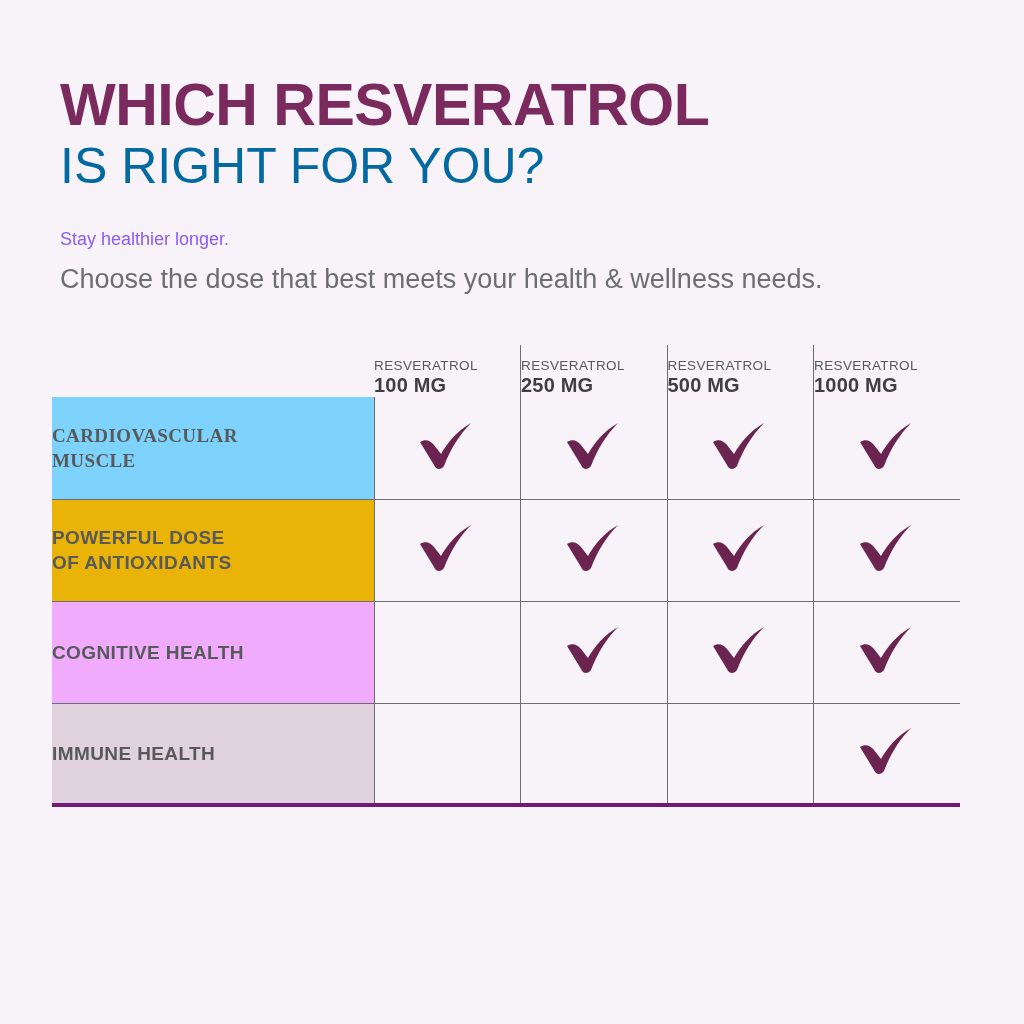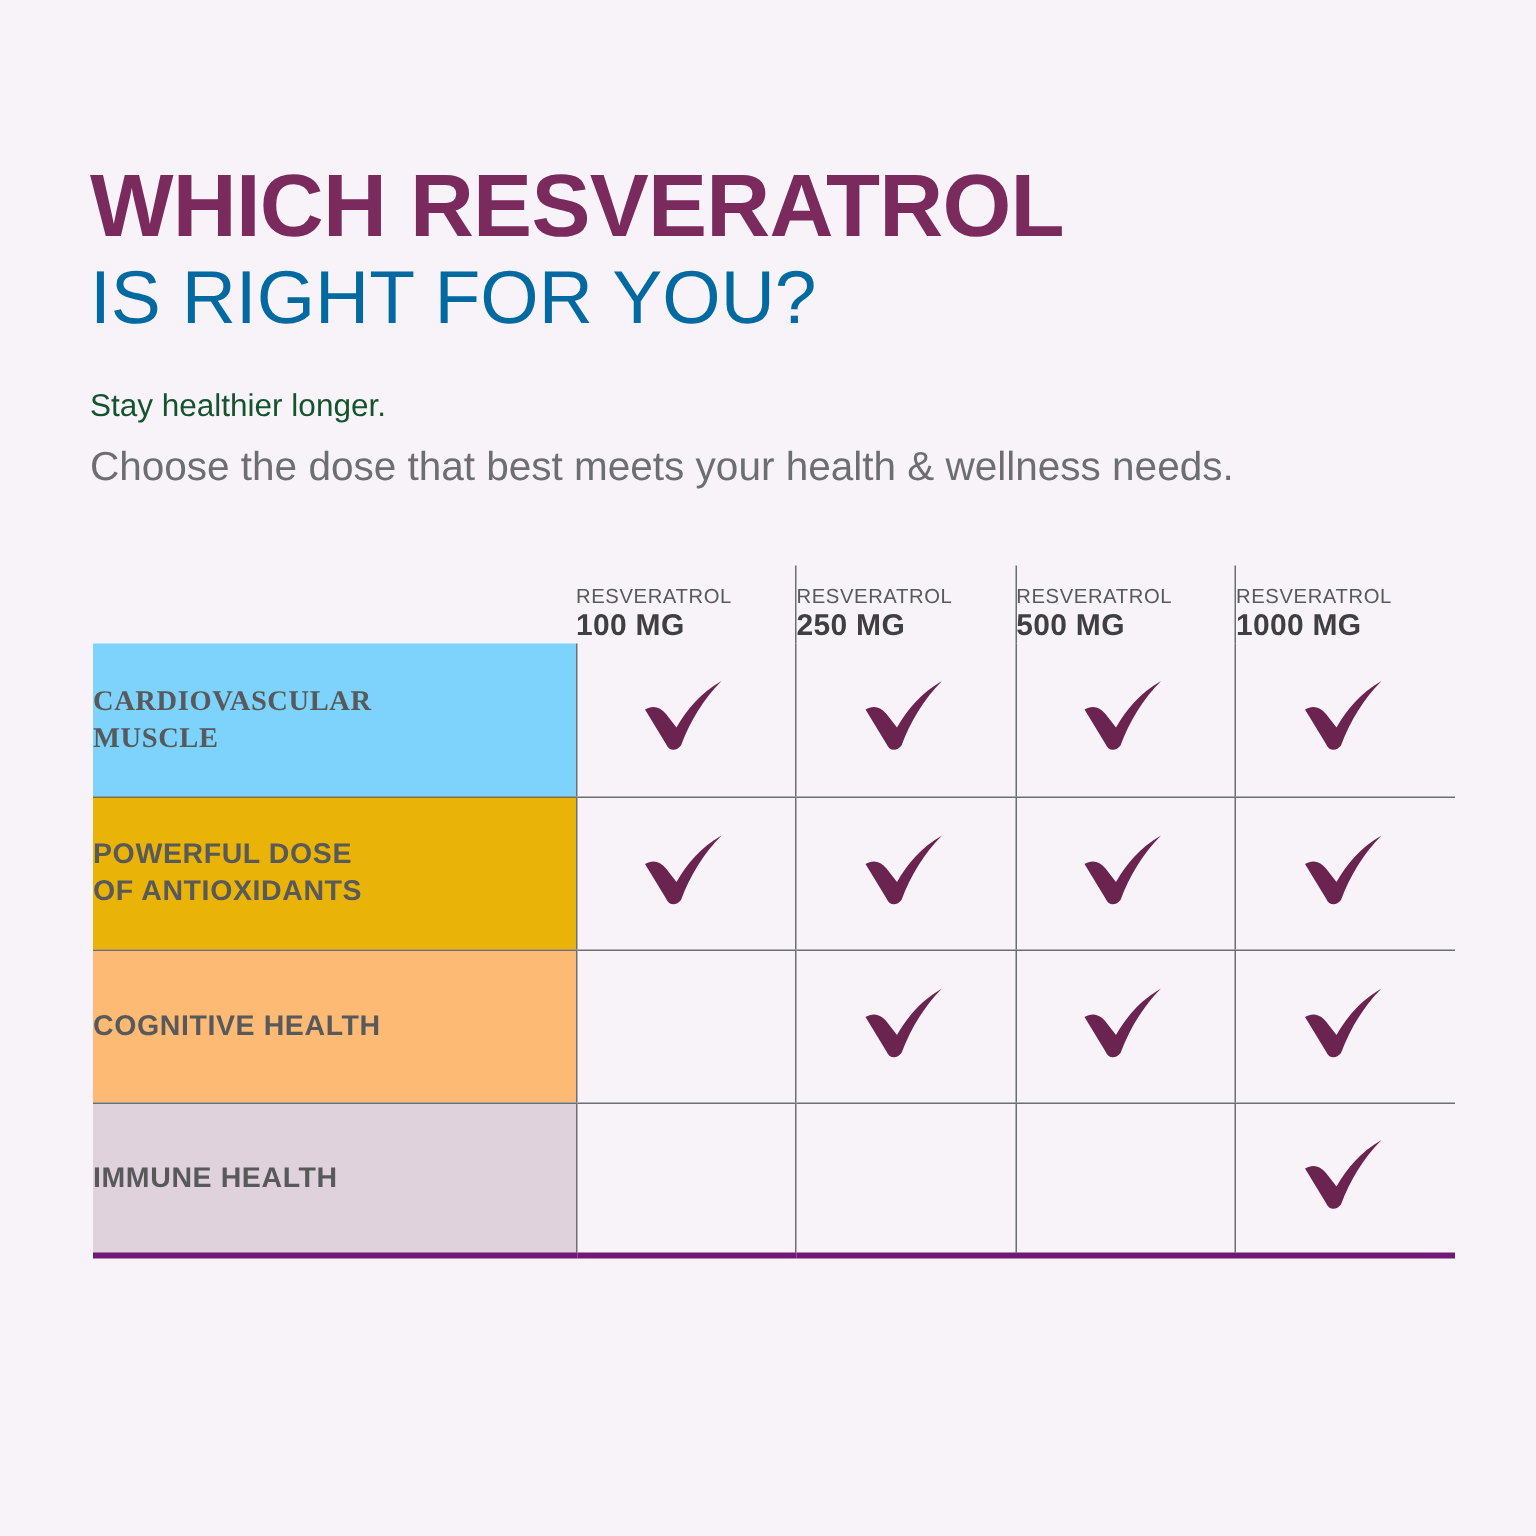--- a/index.html
+++ b/index.html
@@ -11,21 +11,20 @@
     height: 1024px;
     background: #f7f3f8;
     font-family: "Liberation Sans", sans-serif;
     overflow: hidden;
   }
   .page {
     position: relative;
     width: 1024px;
     height: 960px;
     box-sizing: border-box;
-    margin-top: 32px;
   }
 
   
   .heading {
     position: absolute;
     left: 60px;
     top: 74px;
     width: 920px;
   }
   .title-line1 {
@@ -39,38 +38,38 @@
   .title-line2 {
     font-size: 50px;
     line-height: 56px;
     font-weight: normal;
     color: #0369a1;
     letter-spacing: 0px;
     margin: 0;
     padding-top: 2px;
   }
   .sub1 {
-    font-size: 21px;
+    font-size: 18px;
     line-height: 34px;
-    color: #14532d;
+    color: #8b5cf6;
     margin: 0;
     padding-top: 28px;
   }
   .sub2 {
     font-size: 27px;
     line-height: 34px;
     color: #6d6e71;
     margin: 0;
     padding-top: 6px;
   }
 
   
   .table {
     position: absolute;
-    left: 62px;
+    left: 52px;
     top: 345px;
     width: 908px;
   }
   table.matrix {
     border-collapse: collapse;
     width: 908px;
     table-layout: fixed;
   }
   table.matrix col.labelcol { width: 322px; }
   table.matrix col.dosecol  { width: 146.5px; }
@@ -221,21 +220,21 @@
                 </svg></span></td>
           <td class="check-cell"><span class="check"><svg width="58" height="52" viewBox="0 0 58 52" xmlns="http://www.w3.org/2000/svg">
                   <path d="M2 22 C7 19 12 20 16 25 L23 34 C30 22 39 11 53 3 C41 15 32 30 26 46 C23 50 18 50 16 45 Z" fill="#6b2350"></path>
                 </svg></span></td>
           <td class="check-cell"><span class="check"><svg width="58" height="52" viewBox="0 0 58 52" xmlns="http://www.w3.org/2000/svg">
                   <path d="M2 22 C7 19 12 20 16 25 L23 34 C30 22 39 11 53 3 C41 15 32 30 26 46 C23 50 18 50 16 45 Z" fill="#6b2350"></path>
                 </svg></span></td>
         </tr>
 
         <tr>
-          <td class="rowlabel" style="background: #fdba74;">
+          <td class="rowlabel" style="background: #f0abfc;">
             <div>COGNITIVE HEALTH</div>
             <div></div>
           </td>
           <td class="check-cell"></td>
           <td class="check-cell"><span class="check"><svg width="58" height="52" viewBox="0 0 58 52" xmlns="http://www.w3.org/2000/svg">
                   <path d="M2 22 C7 19 12 20 16 25 L23 34 C30 22 39 11 53 3 C41 15 32 30 26 46 C23 50 18 50 16 45 Z" fill="#6b2350"></path>
                 </svg></span></td>
           <td class="check-cell"><span class="check"><svg width="58" height="52" viewBox="0 0 58 52" xmlns="http://www.w3.org/2000/svg">
                   <path d="M2 22 C7 19 12 20 16 25 L23 34 C30 22 39 11 53 3 C41 15 32 30 26 46 C23 50 18 50 16 45 Z" fill="#6b2350"></path>
                 </svg></span></td>

